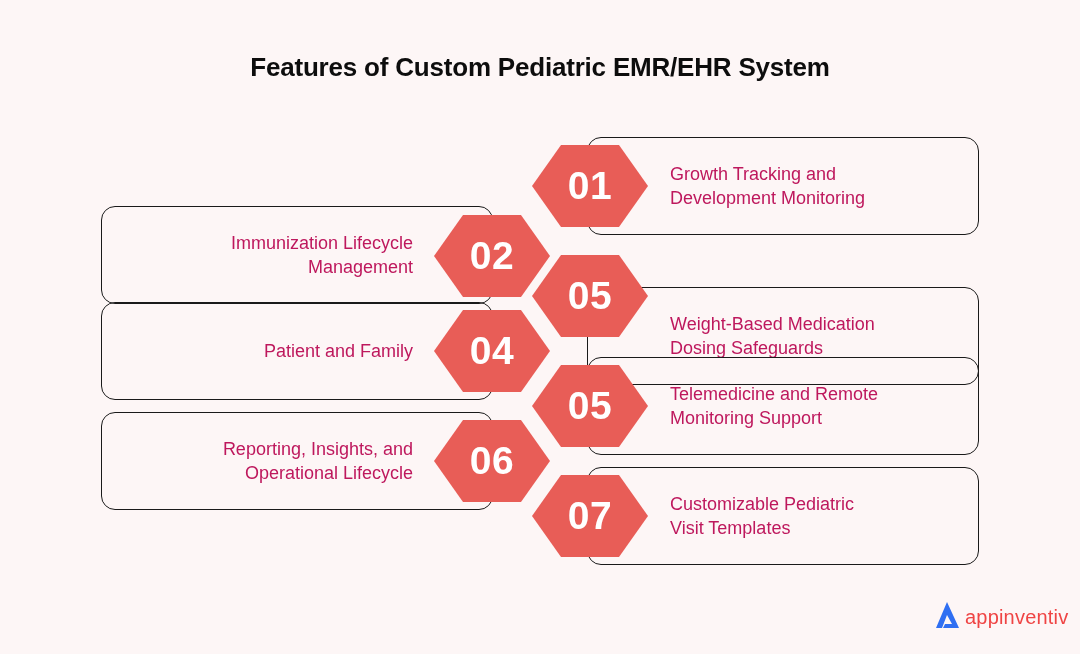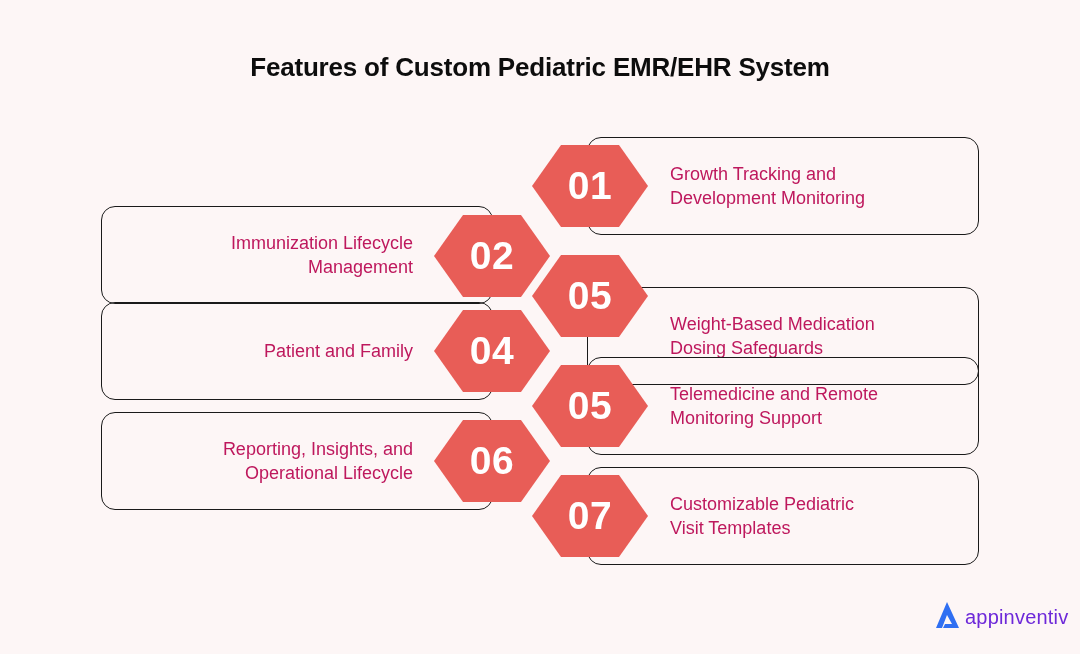--- a/index.html
+++ b/index.html
@@ -34,21 +34,21 @@
       display: flex; align-items: center; justify-content: center;
       color: #ffffff; font-size: 39px; font-weight: 700; letter-spacing: 0.5px;
     }
     .hex::before {
       content: ""; position: absolute; inset: 0;
     }
     .logo {
       position: absolute; left: 933px; top: 601px; height: 32px;
       display: flex; align-items: center; gap: 4px;
     }
-    .logo-text { font-size: 20px; color: #6d28d9; font-weight: 500; letter-spacing: 0.2px; }
+    .logo-text { font-size: 20px; color: #ef4444; font-weight: 500; letter-spacing: 0.2px; }
   </style>
 </head>
 <body>
 
 <div class="title">Features of Custom Pediatric EMR/EHR System</div>
 
 <div class="box right" style="left:587px; top:137px;">
   <div class="txt">
     <span>Growth Tracking and</span>
     <span>Development Monitoring</span>

